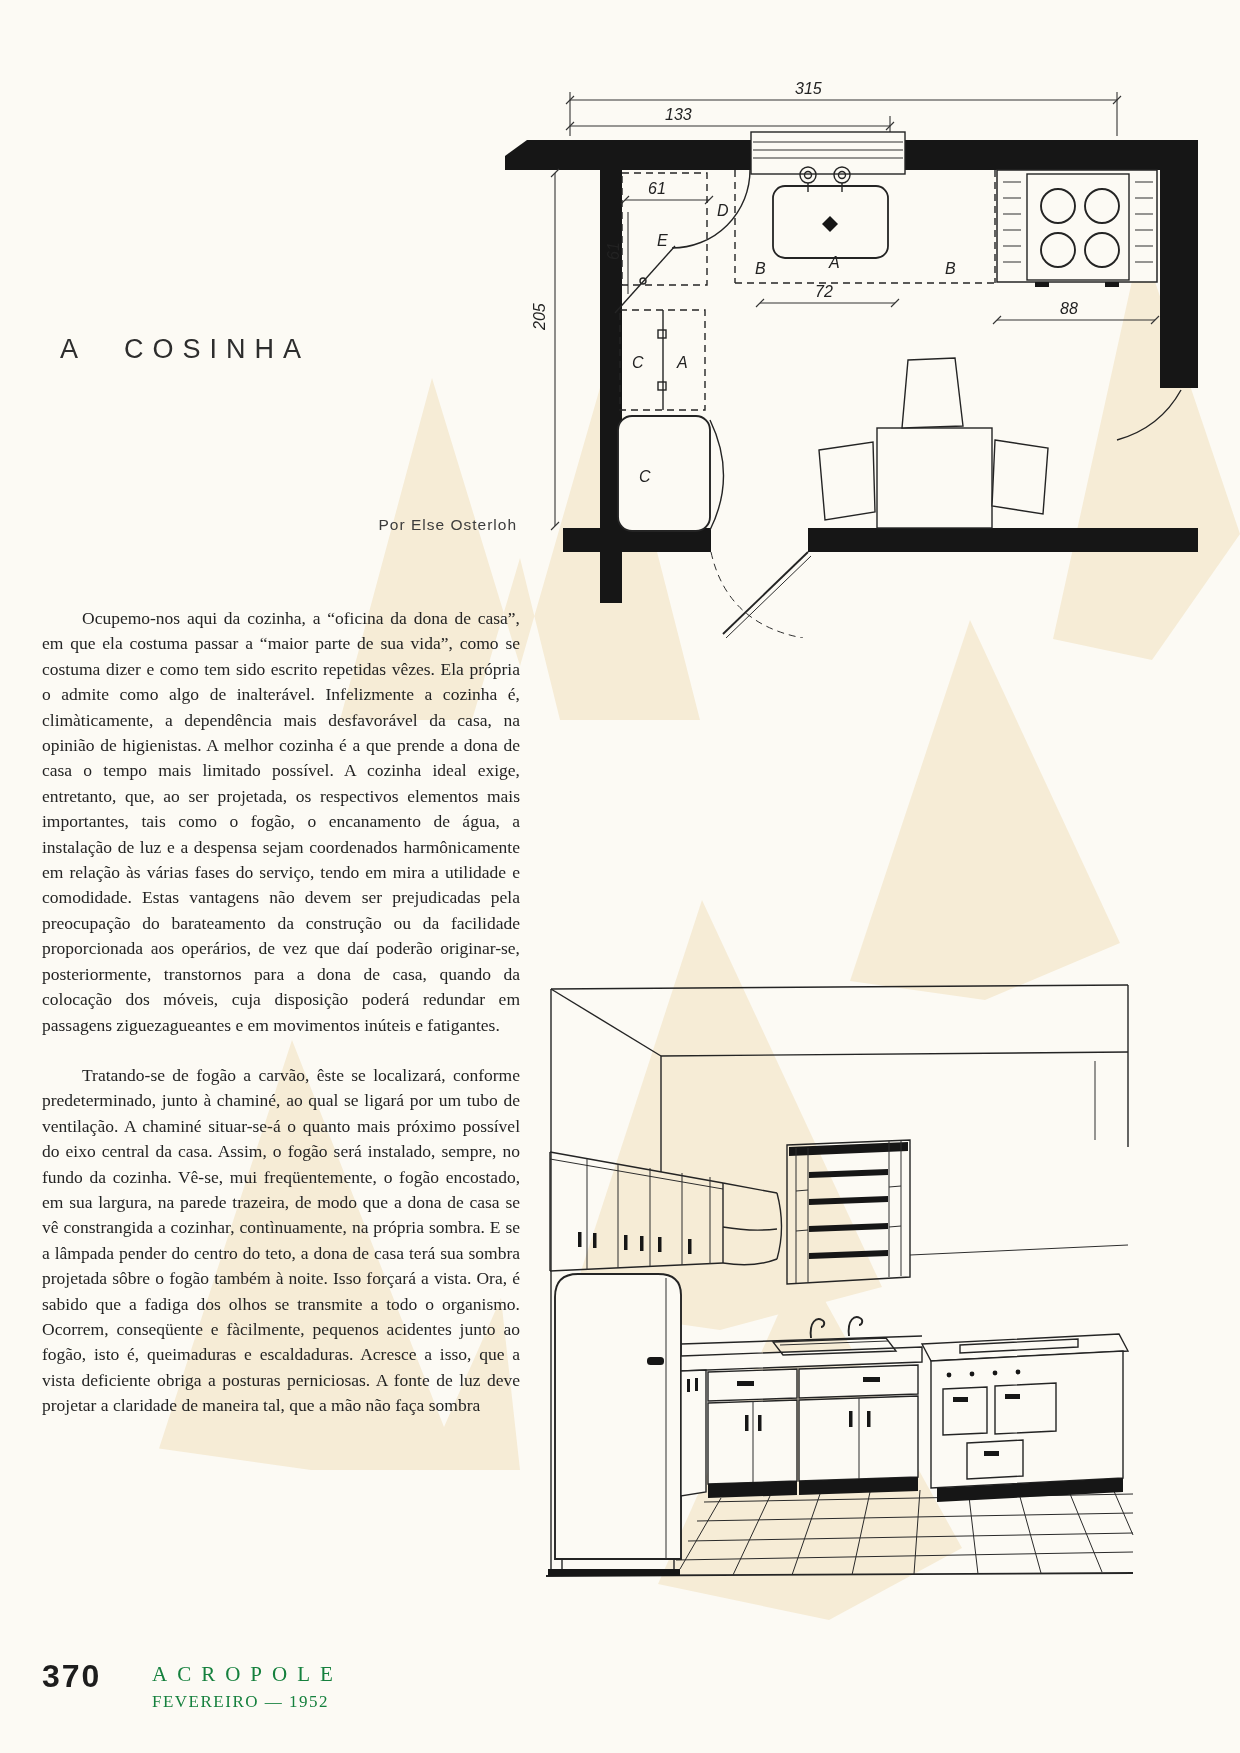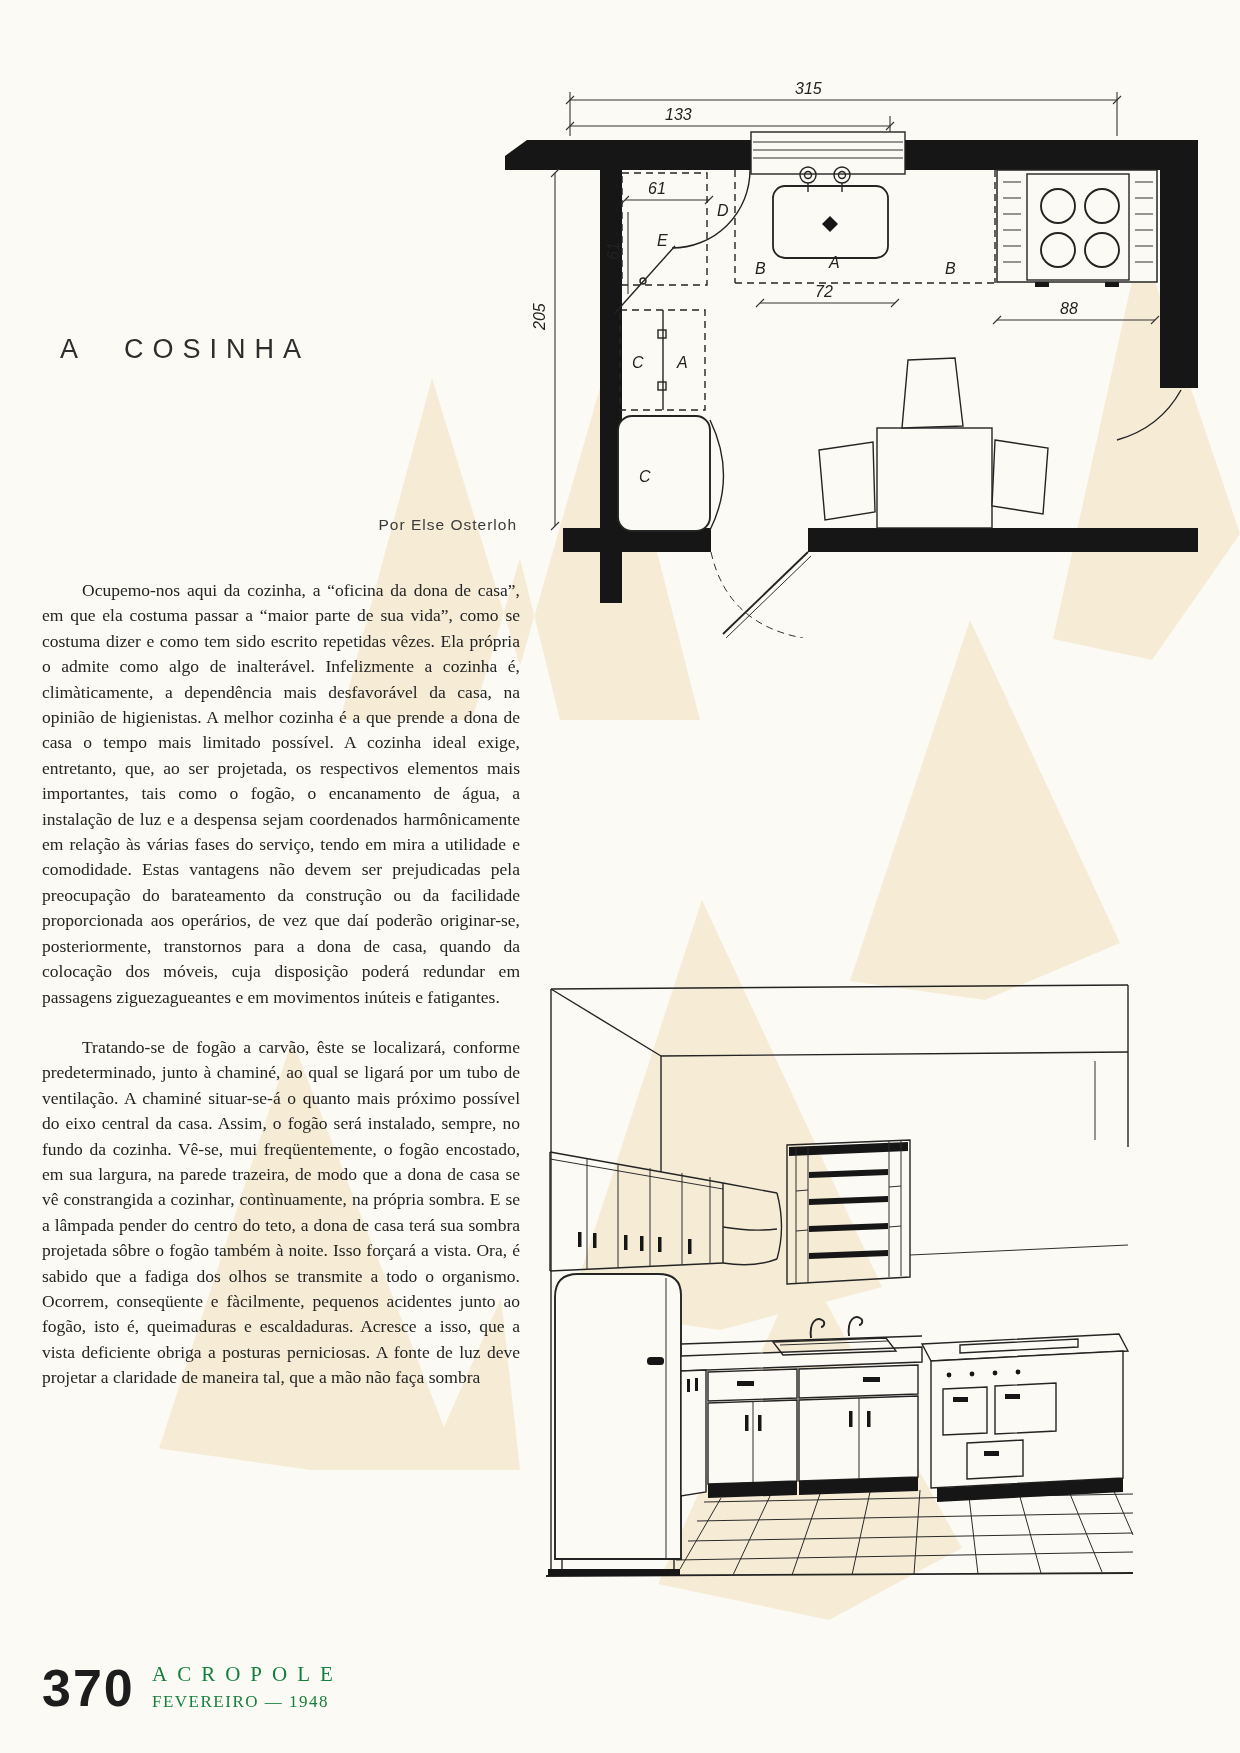--- a/index.html
+++ b/index.html
@@ -6,32 +6,32 @@
   .page{position:relative;width:1240px;height:1753px;background:#fcfaf4;overflow:hidden;
         font-family:"Liberation Serif",serif;color:#262626;}
   .wm{position:absolute;background:#f6ecd6;z-index:0;}
 
   .t1,.t2{position:absolute;left:46px;z-index:2;font-family:"Liberation Sans",sans-serif;
           font-weight:300;font-size:27px;letter-spacing:9px;word-spacing:22px;color:#2d2d2d;margin:14px;}
   .t1{top:320px;} .t2{top:416px;}
   .byline{position:absolute;left:45px;top:516px;width:472px;z-index:2;text-align:right;
           font-family:"Liberation Sans",sans-serif;font-size:15.5px;letter-spacing:1px;color:#3c3c3c;}
 
-  .body-col{position:absolute;left:42px;top:578px;width:478px;z-index:2;
+  .body-col{position:absolute;left:42px;top:606px;width:478px;z-index:2;
             font-size:17.5px;line-height:25.4px;text-align:justify;color:#242424;}
   .body-col p{margin:0;text-indent:40px;}
   .body-col p + p{margin-top:25px;}
 
   .caption{position:absolute;left:668px;top:744px;width:430px;z-index:2;color:#242424;}
   .cap-title{font-weight:700;font-size:19px;letter-spacing:1.1px;word-spacing:2px;}
   .cap-body{margin-top:6px;font-size:17.3px;line-height:25px;text-align:justify;}
 
   .footer{position:absolute;left:0;top:1650px;width:500px;height:80px;z-index:2;}
   .pagenum{position:absolute;left:42px;top:8px;font-family:"Liberation Sans",sans-serif;
-           font-weight:700;font-size:52px;letter-spacing:2px;color:#1d1d1d;}
+           font-weight:700;font-size:32px;letter-spacing:2px;color:#1d1d1d;}
   .mag{position:absolute;left:152px;top:12px;color:#15803d;}
   .magname{font-size:21px;letter-spacing:10px;}
   .magissue{font-size:17px;letter-spacing:1.5px;margin-top:5px;}
 
   svg{position:absolute;z-index:2;}
   .ln{stroke:#242424;stroke-width:1.4;fill:none;}
   .lnb{stroke:#242424;stroke-width:1.9;fill:none;}
   .thin{stroke:#2e2e2e;stroke-width:1;fill:none;}
   .dash{stroke-dasharray:7 5;}
   .wall{fill:#161616;stroke:none;}
@@ -285,17 +285,17 @@
     <rect class="blk" x="515" y="419" width="15" height="5"></rect>
     <path class="ln" d="M 477 468 L 533 465 L 533 501 L 477 504 Z"></path>
     <rect class="blk" x="494" y="476" width="15" height="5"></rect>
     <path class="blk" d="M 447 513 L 633 503 L 633 517 L 447 527 Z"></path>
   </svg>
 
   <div class="footer">
     <span class="pagenum">370</span>
     <div class="mag">
       <div class="magname">ACROPOLE</div>
-      <div class="magissue">FEVEREIRO — 1948</div>
+      <div class="magissue">FEVEREIRO — 1952</div>
     </div>
   </div>
 
 </div>
 
 </body></html>

